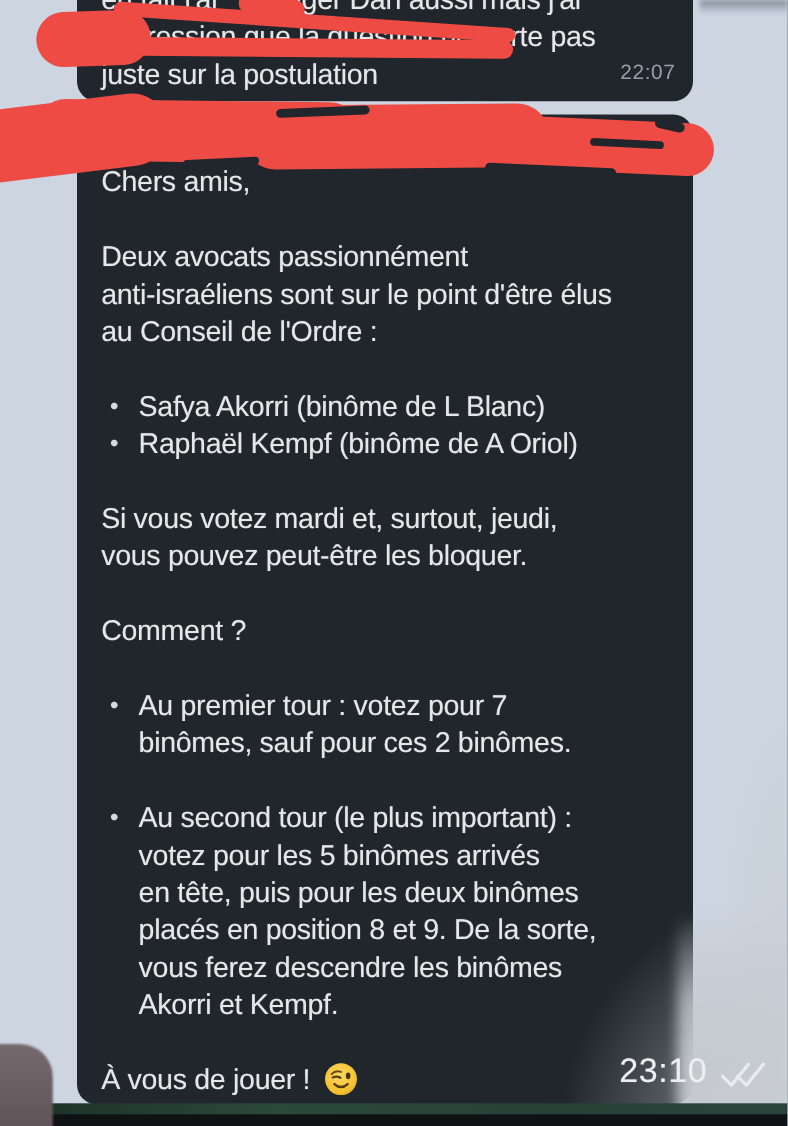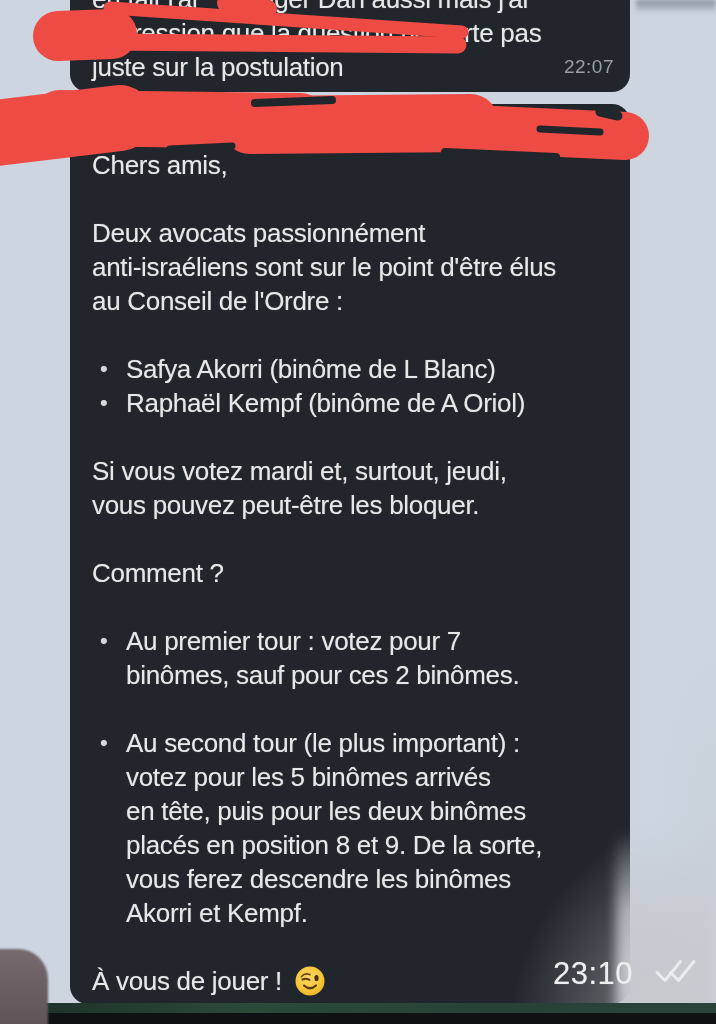--- a/index.html
+++ b/index.html
@@ -29,21 +29,21 @@
     font-size:19px;letter-spacing:.5px;color:var(--muted-time,#97a0a7);
     text-shadow:none;
   }
   .bullet-row{display:grid;grid-template-columns:34px 1fr;}
   .bullet-dot{padding-left:8px;font-size:22px;color:#d6dadc;}
   .closing-row{display:flex;align-items:center;height:34px;}
   .emoji{margin-left:12px;flex:0 0 auto;}
 
   
   .meta{
-    position:absolute;top:956px;right:16px;display:flex;align-items:flex-start;gap:21px;
+    position:absolute;top:956px;right:16px;display:flex;align-items:flex-end;gap:11px;
     z-index:4;
   }
   .time-big{
     font-size:31px;color:var(--time-light,#eceeef);letter-spacing:.5px;
     text-shadow:0 0 1px rgba(236,238,239,.5);
   }
 
   
   .shadow-top{
     position:absolute;top:0;right:0;width:80px;height:13px;z-index:2;

